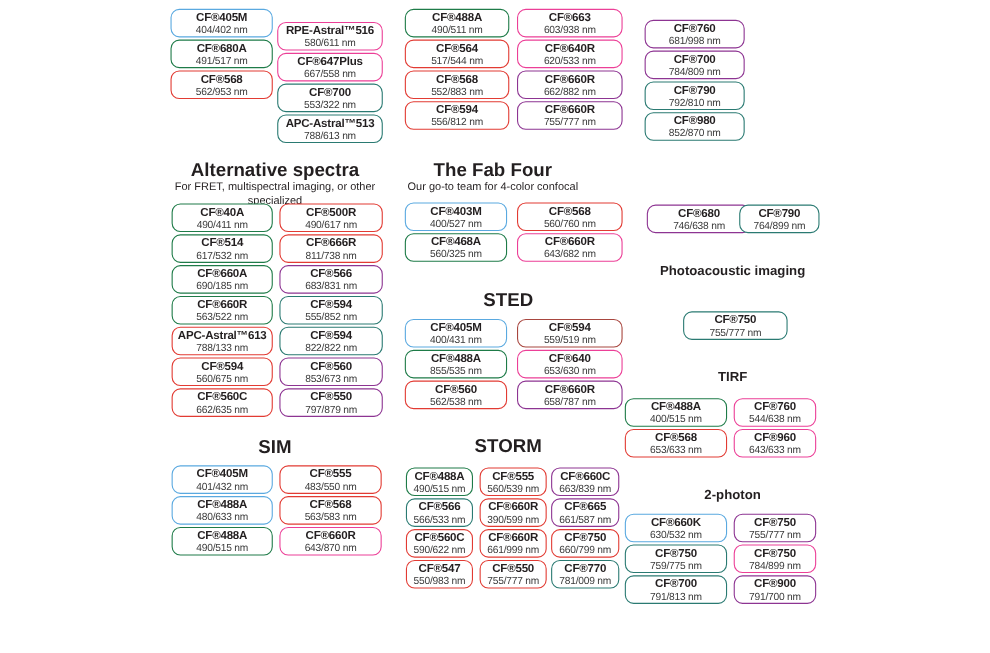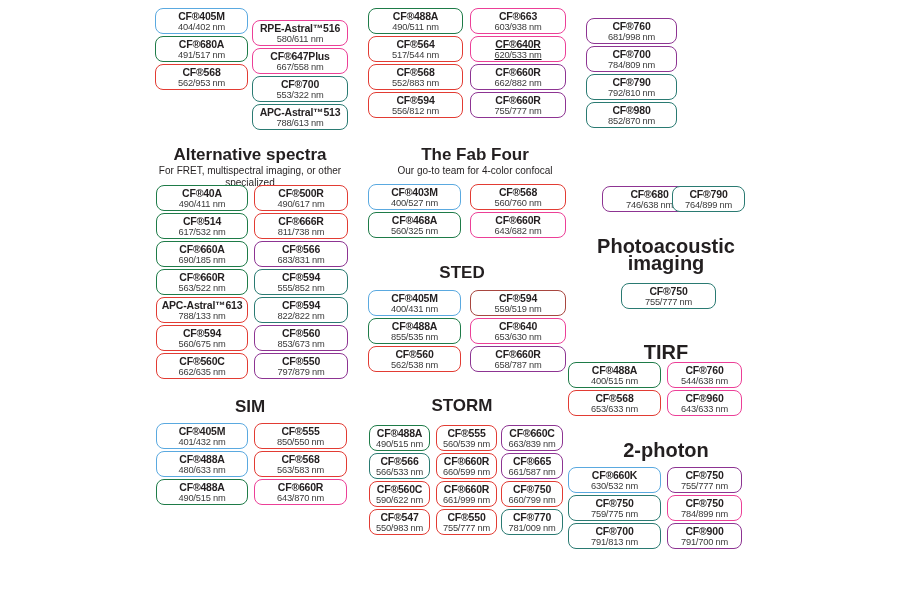--- a/index.html
+++ b/index.html
@@ -5,21 +5,21 @@
   html,body{margin:0;padding:0;background:#ffffff;}
   body{font-family:"Liberation Sans","DejaVu Sans",sans-serif;}
   .canvas{position:relative;width:868px;height:594px;background:#ffffff;overflow:hidden;}
   .col{position:absolute;display:flex;flex-direction:column;gap:2px;}
   .dye-box{background:#ffffff;border:1.5px solid #888;border-radius:8px;text-align:center;padding:1px 2px 1px;box-sizing:border-box;}
   .dye-name{font-size:10.5px;font-weight:700;line-height:12px;color:#231f20;white-space:nowrap;letter-spacing:-0.2px;}
   .dye-value{font-size:9.3px;line-height:10px;color:#3a3a3a;white-space:nowrap;letter-spacing:-0.2px;}
   .sec{position:absolute;text-align:center;}
   .sec-title{font-size:17px;font-weight:700;color:#231f20;line-height:19px;}
   .sec-sub{font-size:10px;color:#231f20;line-height:12px;margin-top:1px;}
-  .sm .sec-title{font-size:20px;line-height:17px;}
+  .sm .sec-title{font-size:12px;line-height:17px;}
 </style>
 </head>
 <body>
 
 <div class="canvas">
 
   <div class="col" style="left:155px;top:8px;width:93px">
       <div class="dye-box" style="border-color: rgb(90, 169, 224);">
         <div class="dye-name">CF®405M</div>
         <div class="dye-value">404/402 nm</div>
@@ -67,21 +67,21 @@
       <div class="dye-box" style="border-color: rgb(226, 59, 51);">
         <div class="dye-name">CF®594</div>
         <div class="dye-value">556/812 nm</div>
       </div>
     </div>
   <div class="col" style="left:470px;top:8px;width:96px">
       <div class="dye-box" style="border-color: rgb(236, 63, 151);">
         <div class="dye-name">CF®663</div>
         <div class="dye-value">603/938 nm</div>
       </div>
-      <div class="dye-box" style="border-color: rgb(236, 63, 151); text-decoration: underline;">
+      <div class="dye-box" style="border-color: rgb(236, 63, 151);">
         <div class="dye-name">CF®640R</div>
         <div class="dye-value">620/533 nm</div>
       </div>
       <div class="dye-box" style="border-color: rgb(141, 52, 146);">
         <div class="dye-name">CF®660R</div>
         <div class="dye-value">662/882 nm</div>
       </div>
       <div class="dye-box" style="border-color: rgb(141, 52, 146);">
         <div class="dye-name">CF®660R</div>
         <div class="dye-value">755/777 nm</div>
@@ -164,21 +164,21 @@
       <div class="dye-box" style="border-color: rgb(141, 52, 146);">
         <div class="dye-name">CF®560</div>
         <div class="dye-value">853/673 nm</div>
       </div>
       <div class="dye-box" style="border-color: rgb(141, 52, 146);">
         <div class="dye-name">CF®550</div>
         <div class="dye-value">797/879 nm</div>
       </div>
     </div>
 
-  <div class="sec" style="left:366px;top:145px;width:218px">
+  <div class="sec" style="left:339px;top:145px;width:218px">
     <div class="sec-title">The Fab Four</div>
     <div class="sec-sub">Our go-to team for 4-color confocal</div>
   </div>
   <div class="col" style="left:368px;top:184px;width:93px">
       <div class="dye-box" style="border-color: rgb(90, 169, 224);">
         <div class="dye-name">CF®403M</div>
         <div class="dye-value">400/527 nm</div>
       </div>
       <div class="dye-box" style="border-color: rgb(30, 123, 72);">
         <div class="dye-name">CF®468A</div>
@@ -241,21 +241,21 @@
         <div class="dye-value">480/633 nm</div>
       </div>
       <div class="dye-box" style="border-color: rgb(30, 123, 72);">
         <div class="dye-name">CF®488A</div>
         <div class="dye-value">490/515 nm</div>
       </div>
     </div>
   <div class="col" style="left:254px;top:423px;width:93px">
       <div class="dye-box" style="border-color: rgb(226, 59, 51);">
         <div class="dye-name">CF®555</div>
-        <div class="dye-value">850/550 nm</div>
+        <div class="dye-value">483/550 nm</div>
       </div>
       <div class="dye-box" style="border-color: rgb(226, 59, 51);">
         <div class="dye-name">CF®568</div>
         <div class="dye-value">563/583 nm</div>
       </div>
       <div class="dye-box" style="border-color: rgb(236, 63, 151);">
         <div class="dye-name">CF®660R</div>
         <div class="dye-value">643/870 nm</div>
       </div>
     </div>
@@ -281,21 +281,21 @@
         <div class="dye-value">550/983 nm</div>
       </div>
     </div>
   <div class="col" style="left:436px;top:425px;width:61px">
       <div class="dye-box" style="border-color: rgb(226, 59, 51);">
         <div class="dye-name">CF®555</div>
         <div class="dye-value">560/539 nm</div>
       </div>
       <div class="dye-box" style="border-color: rgb(226, 59, 51);">
         <div class="dye-name">CF®660R</div>
-        <div class="dye-value">660/599 nm</div>
+        <div class="dye-value">390/599 nm</div>
       </div>
       <div class="dye-box" style="border-color: rgb(226, 59, 51);">
         <div class="dye-name">CF®660R</div>
         <div class="dye-value">661/999 nm</div>
       </div>
       <div class="dye-box" style="border-color: rgb(226, 59, 51);">
         <div class="dye-name">CF®550</div>
         <div class="dye-value">755/777 nm</div>
       </div>
     </div>
@@ -311,21 +311,21 @@
       <div class="dye-box" style="border-color: rgb(226, 59, 51);">
         <div class="dye-name">CF®750</div>
         <div class="dye-value">660/799 nm</div>
       </div>
       <div class="dye-box" style="border-color: rgb(42, 122, 114);">
         <div class="dye-name">CF®770</div>
         <div class="dye-value">781/009 nm</div>
       </div>
     </div>
 
-  <div class="col" style="left:602px;top:186px;width:95px">
+  <div class="col" style="left:588px;top:186px;width:95px">
       <div class="dye-box" style="border-color: rgb(141, 52, 146);">
         <div class="dye-name">CF®680</div>
         <div class="dye-value">746/638 nm</div>
       </div>
     </div>
   <div class="col" style="left:672px;top:186px;width:73px">
       <div class="dye-box" style="border-color: rgb(42, 122, 114);">
         <div class="dye-name">CF®790</div>
         <div class="dye-value">764/899 nm</div>
       </div>
@@ -334,21 +334,21 @@
   <div class="sec sm" style="left:595px;top:238px;width:142px">
     <div class="sec-title">Photoacoustic imaging</div>
   </div>
   <div class="col" style="left:621px;top:283px;width:95px">
       <div class="dye-box" style="border-color: rgb(42, 122, 114);">
         <div class="dye-name">CF®750</div>
         <div class="dye-value">755/777 nm</div>
       </div>
     </div>
 
-  <div class="sec sm" style="left:595px;top:344px;width:142px">
+  <div class="sec sm" style="left:595px;top:334px;width:142px">
     <div class="sec-title">TIRF</div>
   </div>
   <div class="col" style="left:568px;top:362px;width:93px">
       <div class="dye-box" style="border-color: rgb(30, 123, 72);">
         <div class="dye-name">CF®488A</div>
         <div class="dye-value">400/515 nm</div>
       </div>
       <div class="dye-box" style="border-color: rgb(226, 59, 51);">
         <div class="dye-name">CF®568</div>
         <div class="dye-value">653/633 nm</div>

